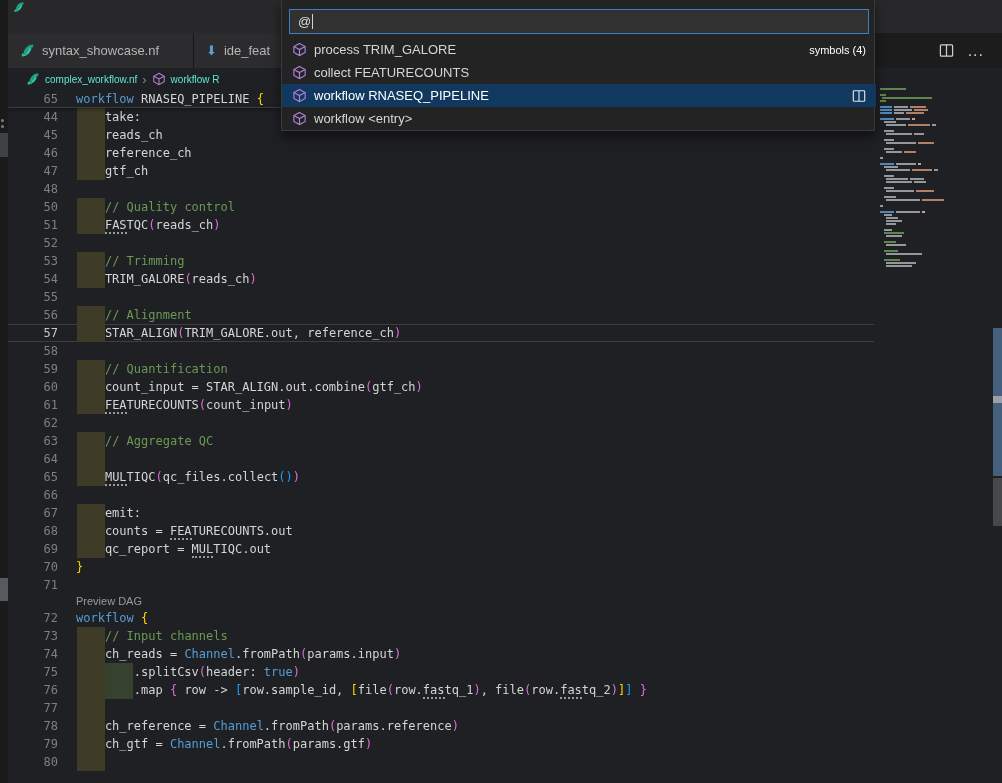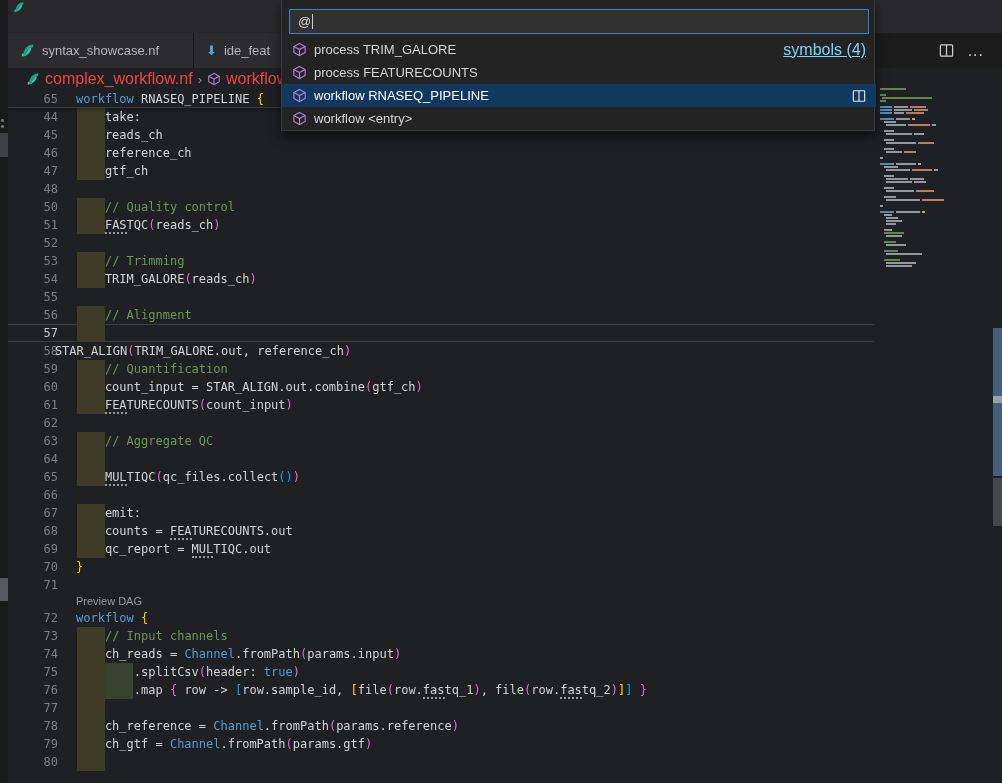--- a/index.html
+++ b/index.html
@@ -25,32 +25,32 @@
   .tab-2 { left:194px; width:160px; }
   .tab-label { color:#b5b5b5; font-size:13px; white-space:nowrap; }
   .tab-dl-icon { color:#58a0d8; font-size:13px; line-height:1; }
   .tab-actions { position:absolute; right:18px; top:0; height:35px; display:flex; align-items:center; gap:14px; }
   .icon-btn { color:#cfcfcf; cursor:pointer; display:flex; align-items:center; }
   .ellipsis { font-size:16px; letter-spacing:1px; color:#cfcfcf; }
 
   
   .breadcrumbs { position:absolute; left:8px; top:68px; width:866px; height:22px; display:flex;
                  align-items:center; gap:5px; padding-left:18px; z-index:1; }
-  .bc-text { color:#ef4444; font-size:16px; white-space:nowrap; }
+  .bc-text { color:#5eead4; font-size:10px; white-space:nowrap; }
   .bc-sep { color:#8a8a8a; font-size:13px; }
 
   
   .code-area { position:absolute; left:8px; top:108px; width:866px; z-index:1; }
   .crow { position:relative; display:flex; height:18px; font:12px/18px "DejaVu Sans Mono", monospace; }
   .ln { flex:none; width:50px; text-align:right; color:#7a8085; user-select:none; }
   .ct { margin-left:18px; white-space:pre; position:relative; z-index:1; }
   .iblock { position:absolute; top:0; height:18px; width:28px; }
   .iblock.l1 { left:69px; background:#3e3c27; }
   .iblock.l2 { left:97px; background:#36422d; }
-  .crow.cur { box-shadow: inset 0 1px 0 #3e3e40, inset 0 -1px 0 #3e3e40; flex-direction: column; }
+  .crow.cur { box-shadow: inset 0 1px 0 #3e3e40, inset 0 -1px 0 #3e3e40; }
   .crow.cur .ln { color:#c8c8c8; }
   .lens-row { position:relative; height:15px; font:11px/15px "Liberation Sans", sans-serif; color:#999a9b; padding-left:68px; }
   .lens-link { cursor:pointer; }
   .tk-kw { color:#569cd6; } .tk-pl { color:#d4d4d4; } .tk-cm { color:#6a9955; }
   .tk-b1 { color:#ffd700; } .tk-b2 { color:#da70d6; } .tk-b3 { color:#179fff; }
   .u { border-bottom:2px dotted #9a9a9a; }
   .sticky { position:absolute; left:8px; top:90px; width:866px; height:18px; background:#1f2023;
             border-bottom:1px solid #3c3c3e; box-shadow:0 2px 3px rgba(0,0,0,.3); z-index:2; }
   .sticky .crow { height:17px; }
 
@@ -70,21 +70,21 @@
                 border:1px solid #3a3a3b; border-top:none; box-shadow:0 6px 10px rgba(0,0,0,.5); z-index:10; }
   .qo-input { position:absolute; left:7px; top:9px; width:580px; height:25px; background:#313132;
               border:1px solid #3e7fc4; display:flex; align-items:center; padding-left:8px; cursor:text; }
   .qo-query { color:#d7d7d7; font-size:13px; }
   .caret { display:inline-block; width:1px; height:15px; background:#d0d0d0; margin-left:1px; vertical-align:middle; }
   .qo-list { position:absolute; left:0; top:38px; width:594px; }
   .qo-row { height:23px; display:flex; align-items:center; padding:0 10px; gap:7px; cursor:pointer; }
   .qo-row.selected { background:#11395f; }
   .qo-label { color:#d6d6d6; font-size:13px; white-space:nowrap; flex:1; }
   .qo-row.selected .qo-label { color:#ffffff; }
-  .qo-badge { color:#7dd3fc; font-size:16px;text-decoration:underline; }
+  .qo-badge { color:#ffffff; font-size:11px; }
   .split-mini { display:flex; align-items:center; }
   svg { display:block; }
 </style>
 </head>
 <body>
 
 <div id="stage">
 
   <div class="top-band"></div>
   <div class="mini-logo">
@@ -513,21 +513,21 @@
           <path d="M2,4.8 L8,8 L14,4.8 M8,8 L8,14.5" fill="none" stroke="#b180d7" stroke-width="1.2"></path>
         </svg>
         <span class="qo-label">process TRIM_GALORE</span>
         <span class="qo-badge">symbols (4)</span>
       </div>
       <div class="qo-row">
         <svg width="15" height="15" viewBox="0 0 16 16">
           <path d="M8,1.5 L14,4.8 L14,11.2 L8,14.5 L2,11.2 L2,4.8 Z" fill="none" stroke="#b180d7" stroke-width="1.2"></path>
           <path d="M2,4.8 L8,8 L14,4.8 M8,8 L8,14.5" fill="none" stroke="#b180d7" stroke-width="1.2"></path>
         </svg>
-        <span class="qo-label">process FEATURECOUNTS</span>
+        <span class="qo-label">collect FEATURECOUNTS</span>
       </div>
       <div class="qo-row selected">
         <svg width="15" height="15" viewBox="0 0 16 16">
           <path d="M8,1.5 L14,4.8 L14,11.2 L8,14.5 L2,11.2 L2,4.8 Z" fill="none" stroke="#b180d7" stroke-width="1.2"></path>
           <path d="M2,4.8 L8,8 L14,4.8 M8,8 L8,14.5" fill="none" stroke="#b180d7" stroke-width="1.2"></path>
         </svg>
         <span class="qo-label">workflow RNASEQ_PIPELINE</span>
         <span class="split-mini">
           <svg width="14" height="14" viewBox="0 0 16 16">
             <rect x="1.5" y="2" width="13" height="12" rx="1" fill="none" stroke="#e6e6e6" stroke-width="1.3"></rect>

